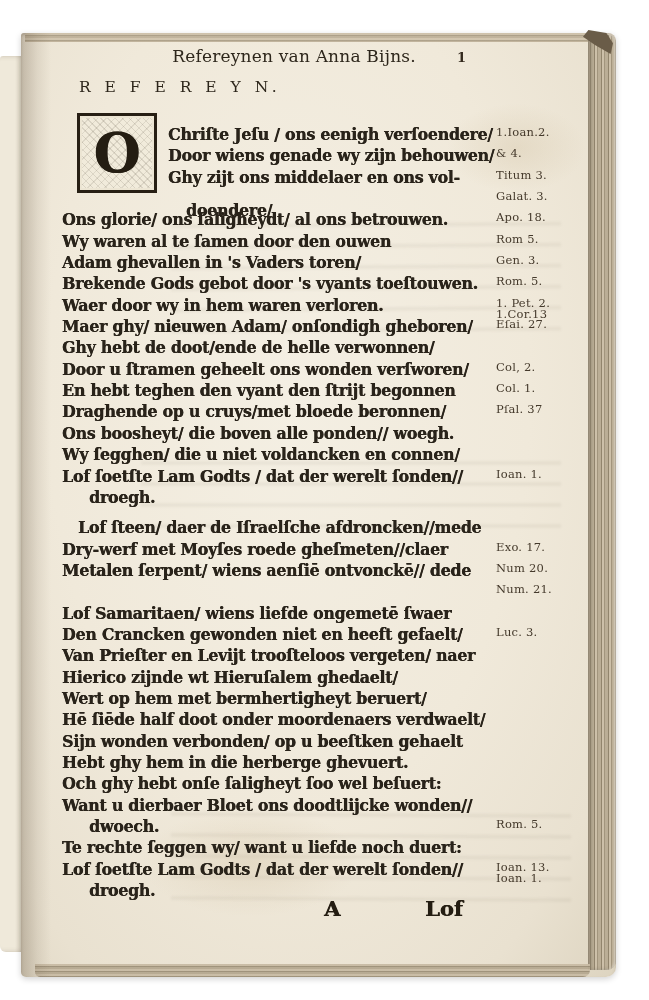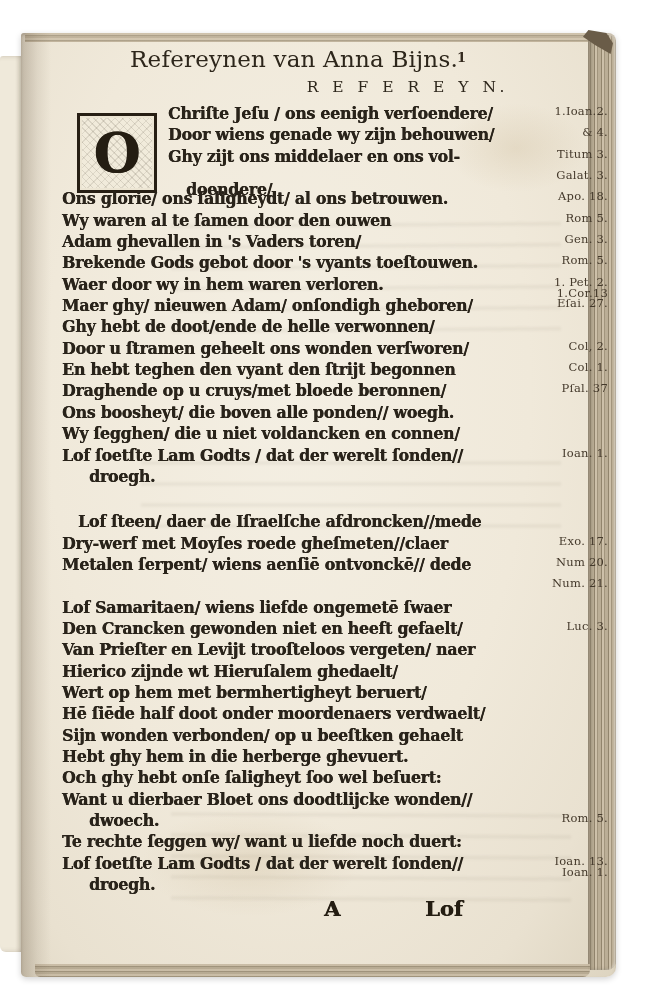--- a/index.html
+++ b/index.html
@@ -47,45 +47,45 @@
   .ghost.g1{left:150px;top:190px;width:390px;height:110px;transform:skewY(-.4deg);}
   .ghost.g2{left:120px;top:428px;width:420px;height:80px;}
   .ghost.g3{left:150px;top:780px;width:400px;height:90px;transform:skewY(.3deg);}
   .stain{position:absolute;pointer-events:none;
     background:radial-gradient(ellipse at center,rgba(190,168,128,.22),transparent 70%);}
   .stain.s1{right:30px;top:70px;width:140px;height:90px;}
   .stain.s2{left:120px;bottom:60px;width:220px;height:110px;}
 
   
   .running-title{position:absolute;left:58px;top:13px;width:430px;text-align:center;
-    font-size:23px;color:#2d261b;letter-spacing:.2px;}
+    font-size:17px;color:#2d261b;letter-spacing:.2px;}
   .page-number{position:absolute;left:436px;top:17px;font-size:13px;font-weight:700;color:#33291d;}
-  .section-heading{position:absolute;left:58px;top:45px;width:430px;text-align:right;
+  .section-heading{position:absolute;left:58px;top:45px;width:430px;text-align:left;
     font-size:15.5px;letter-spacing:4.5px;color:#2d261b;}
 
   .drop-cap{position:absolute;left:56px;top:80px;width:74px;height:74px;
     border:3px solid #271f14;background:
       repeating-linear-gradient(45deg,rgba(50,40,25,.12) 0 1px,transparent 1px 5px),
       repeating-linear-gradient(-45deg,rgba(50,40,25,.10) 0 1px,transparent 1px 6px),
       #f1ebdb;
     display:flex;align-items:center;justify-content:center;box-shadow:inset 0 0 0 2px #ece5d3;}
   .drop-cap .letter{font-size:54px;line-height:1;font-weight:700;color:#241d12;
     text-shadow:.5px 0 currentColor;}
 
-  .poem-body{position:absolute;left:41px;top:70px;width:548px;}
+  .poem-body{position:absolute;left:41px;top:91px;width:548px;}
   .line{position:relative;height:21.35px;}
   .line .lt{display:inline-block;white-space:nowrap;font-weight:700;font-size:15.8px;
     line-height:21.35px;letter-spacing:-.25px;color:var(--ink);text-shadow:.35px 0 0 currentColor;}
   .line.beside-initial .lt{padding-left:106px;}
   .line.beside-initial-hang .lt{padding-left:124px;margin-top:12px;}
   .line.hang .lt{padding-left:27px;}
   .line.para .lt{padding-left:16px;}
-  .line.stanza-break{margin-top:24px;}
+  .line.stanza-break{margin-top:9px;}
   .line .note{position:absolute;left:434px;top:3px;width:112px;font-size:11.5px;line-height:11.5px;
-    color:var(--note-ink);letter-spacing:.25px;white-space:pre-line;font-weight:400;text-align:right;}
+    color:var(--note-ink);letter-spacing:.25px;white-space:pre-line;font-weight:400;}
 
   .footer-mark{position:absolute;top:863px;left:0;width:595px;height:30px;}
   .signature{position:absolute;left:303px;font-size:21px;font-weight:700;color:#241d12;
     text-shadow:.4px 0 currentColor;}
   .catchword{position:absolute;left:404px;font-size:21px;font-weight:700;color:#241d12;
     text-shadow:.4px 0 currentColor;}
 </style>
 </head>
 <body>
 

